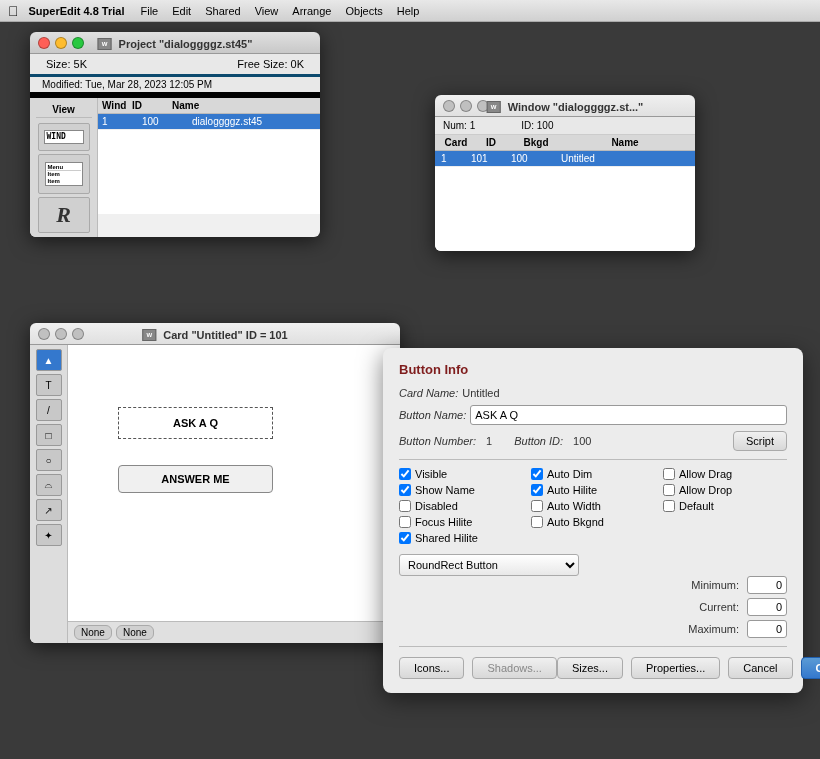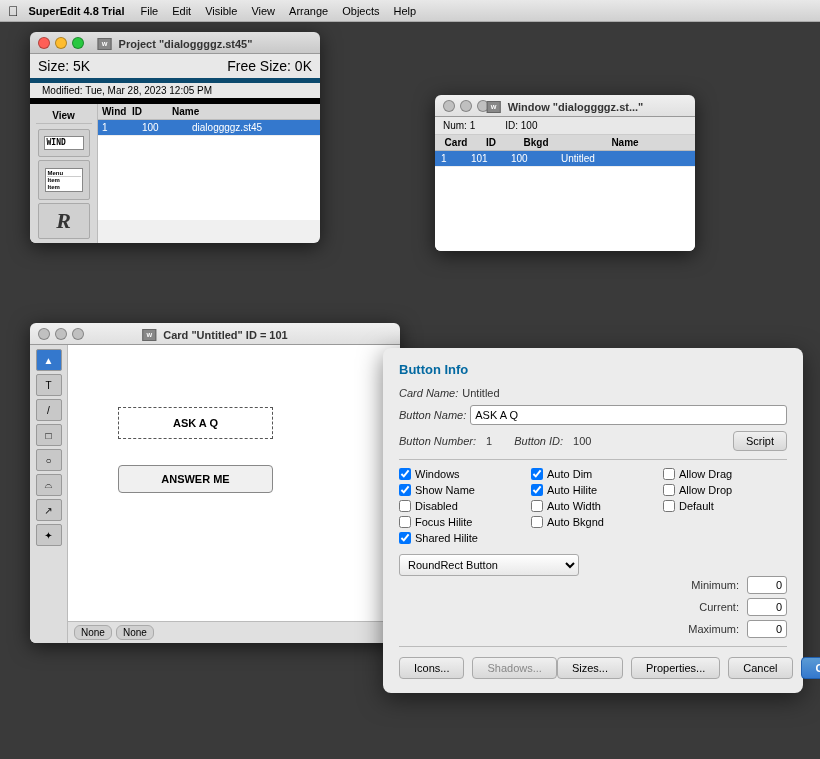--- a/index.html
+++ b/index.html
@@ -89,23 +89,23 @@
     }
 
     
     #project-window {
       top: 32px;
       left: 30px;
       width: 290px;
     }
     .project-info {
       background: #e8e8e8;
-      padding: 4px 8px;
-      font-size: 14px;
-      border-bottom: 5px solid #0c4a6e;
+      padding: 4px 16px;
+      font-size: 11px;
+      border-bottom: 3px solid #0c4a6e;
       display: flex;
       justify-content: space-between;
     }
     .project-info-row2 {
       font-size: 10px;
       padding: 2px 12px;
       background: #e8e8e8;
       border-bottom: 6px solid #000000;
     }
     .project-table-header {
@@ -168,20 +168,21 @@
       width: 260px;
     }
     .window-meta {
       background: #e8e8e8;
       padding: 3px 8px;
       font-size: 10px;
       border-bottom: 1px solid #ccc;
     }
     .window-meta-row {
       display: flex;
+      gap: 16px;
     }
     .card-table-header {
       display: grid;
       grid-template-columns: 30px 40px 50px 1fr;
       background: #d8d8d8;
       border-bottom: 1px solid #bbb;
       padding: 2px 6px;
       font-size: 10px;
       font-weight: bold;
       text-align: center;
@@ -299,21 +300,21 @@
       background: #ececec;
       border-radius: 8px;
       box-shadow: 0 6px 24px rgba(0,0,0,0.5);
       padding: 14px 16px 14px 16px;
       position: absolute;
     }
     .panel-title {
       font-size: 13px;
       font-weight: bold;
       margin-bottom: 10px;
-      color: #0369a1;
+      color: #7f1d1d;
     }
     .panel-row {
       display: flex;
       align-items: center;
       margin-bottom: 6px;
     }
     .panel-label {
       font-size: 11px;
       color: #333;
       margin-right: 4px;
@@ -441,21 +442,21 @@
     }
   </style>
 </head>
 <body>
 
 <div class="menubar">
   <span class="menubar-apple"></span>
   <span class="menubar-app-name">SuperEdit 4.8 Trial</span>
   <span class="menubar-item">File</span>
   <span class="menubar-item">Edit</span>
-  <span class="menubar-item">Visible</span>
+  <span class="menubar-item">Shared</span>
   <span class="menubar-item">View</span>
   <span class="menubar-item">Arrange</span>
   <span class="menubar-item">Objects</span>
   <span class="menubar-item">Help</span>
 </div>
 
 <div class="window" id="project-window" style="top:32px; left:30px; width:290px;">
   <div class="window-titlebar">
     <div class="traffic-lights">
       <div class="traffic-light tl-red"></div>
@@ -621,21 +622,21 @@
     <span style="margin-left:16px;" class="panel-label">Button ID:</span>
     <span class="panel-value">100</span>
     <button class="script-btn">Script</button>
   </div>
 
   <hr class="divider-line">
 
   <div class="checkboxes-area">
     <div class="checkbox-item">
       <input type="checkbox" id="cb_visible" checked="" style="">
-      <label for="cb_visible">Windows</label>
+      <label for="cb_visible">Visible</label>
     </div>
     <div class="checkbox-item">
       <input type="checkbox" id="cb_autodim" checked="" style="">
       <label for="cb_autodim">Auto Dim</label>
     </div>
     <div class="checkbox-item">
       <input type="checkbox" id="cb_allowdrag" style="">
       <label for="cb_allowdrag">Allow Drag</label>
     </div>
     <div class="checkbox-item">

